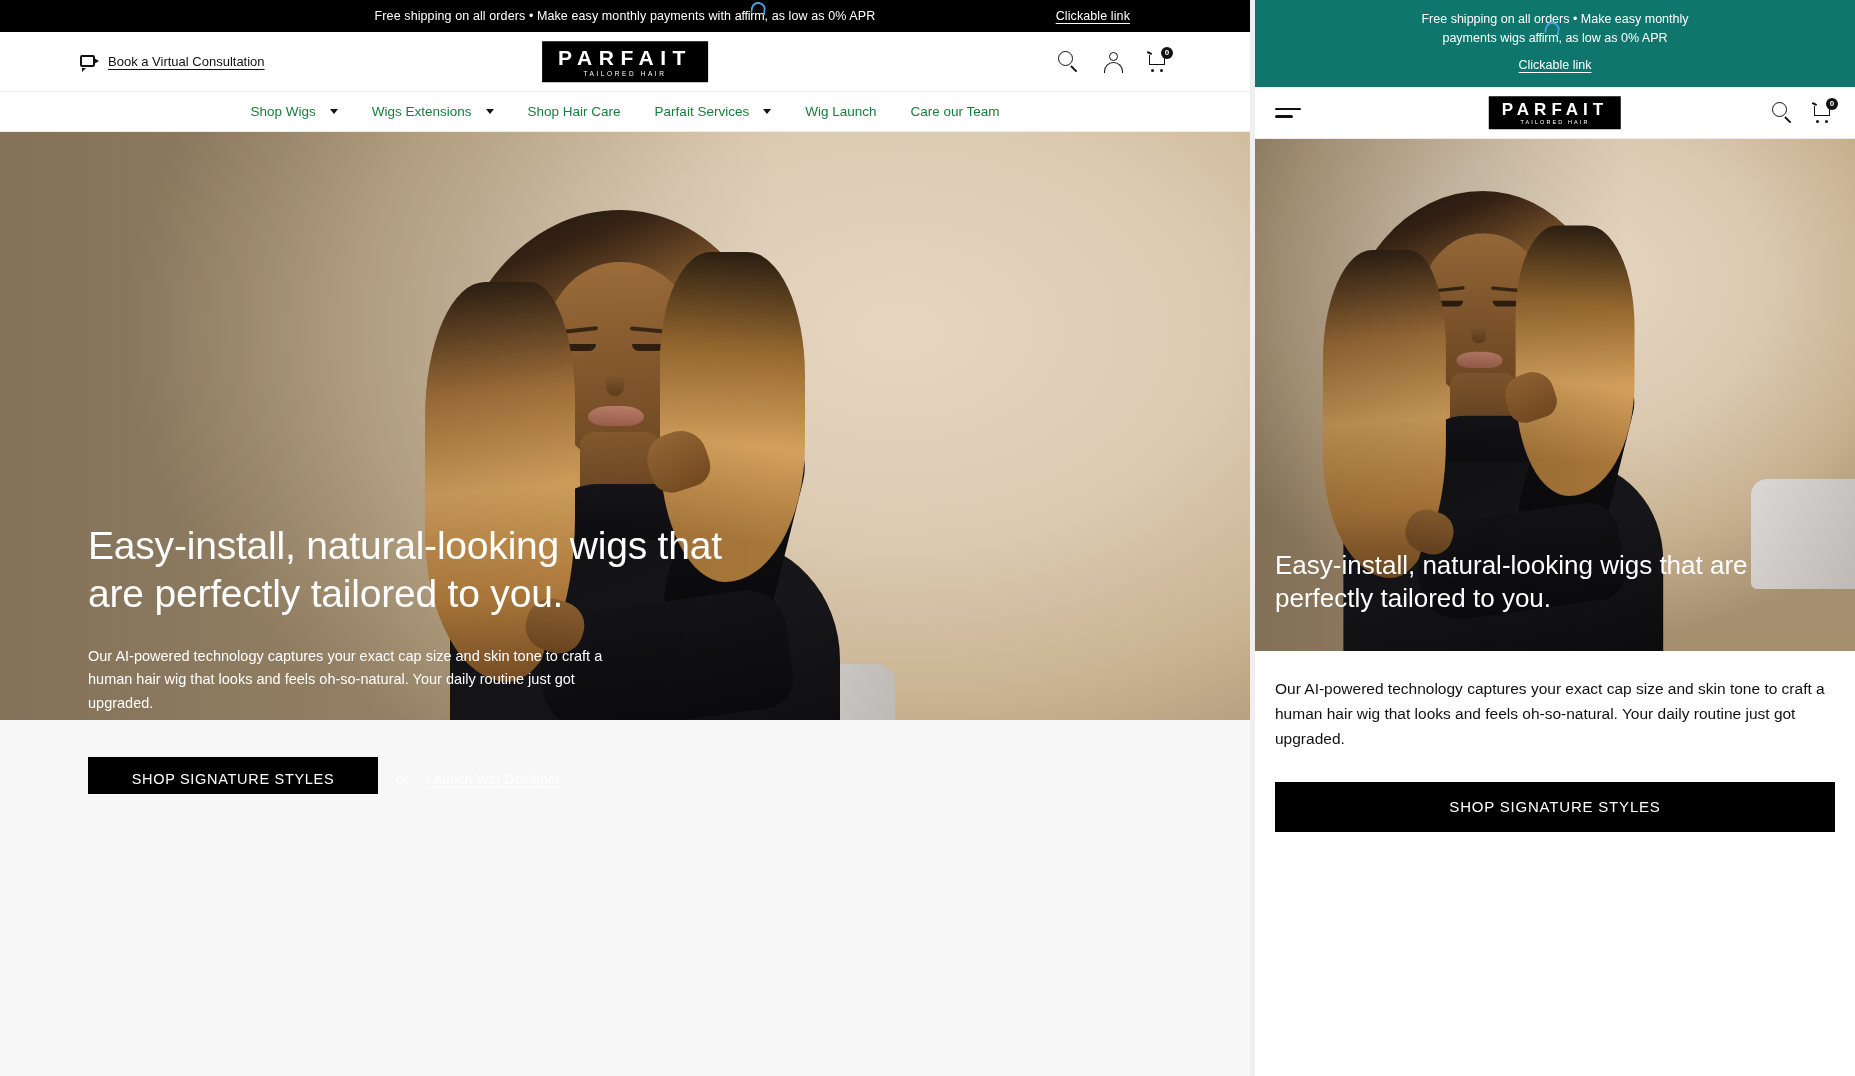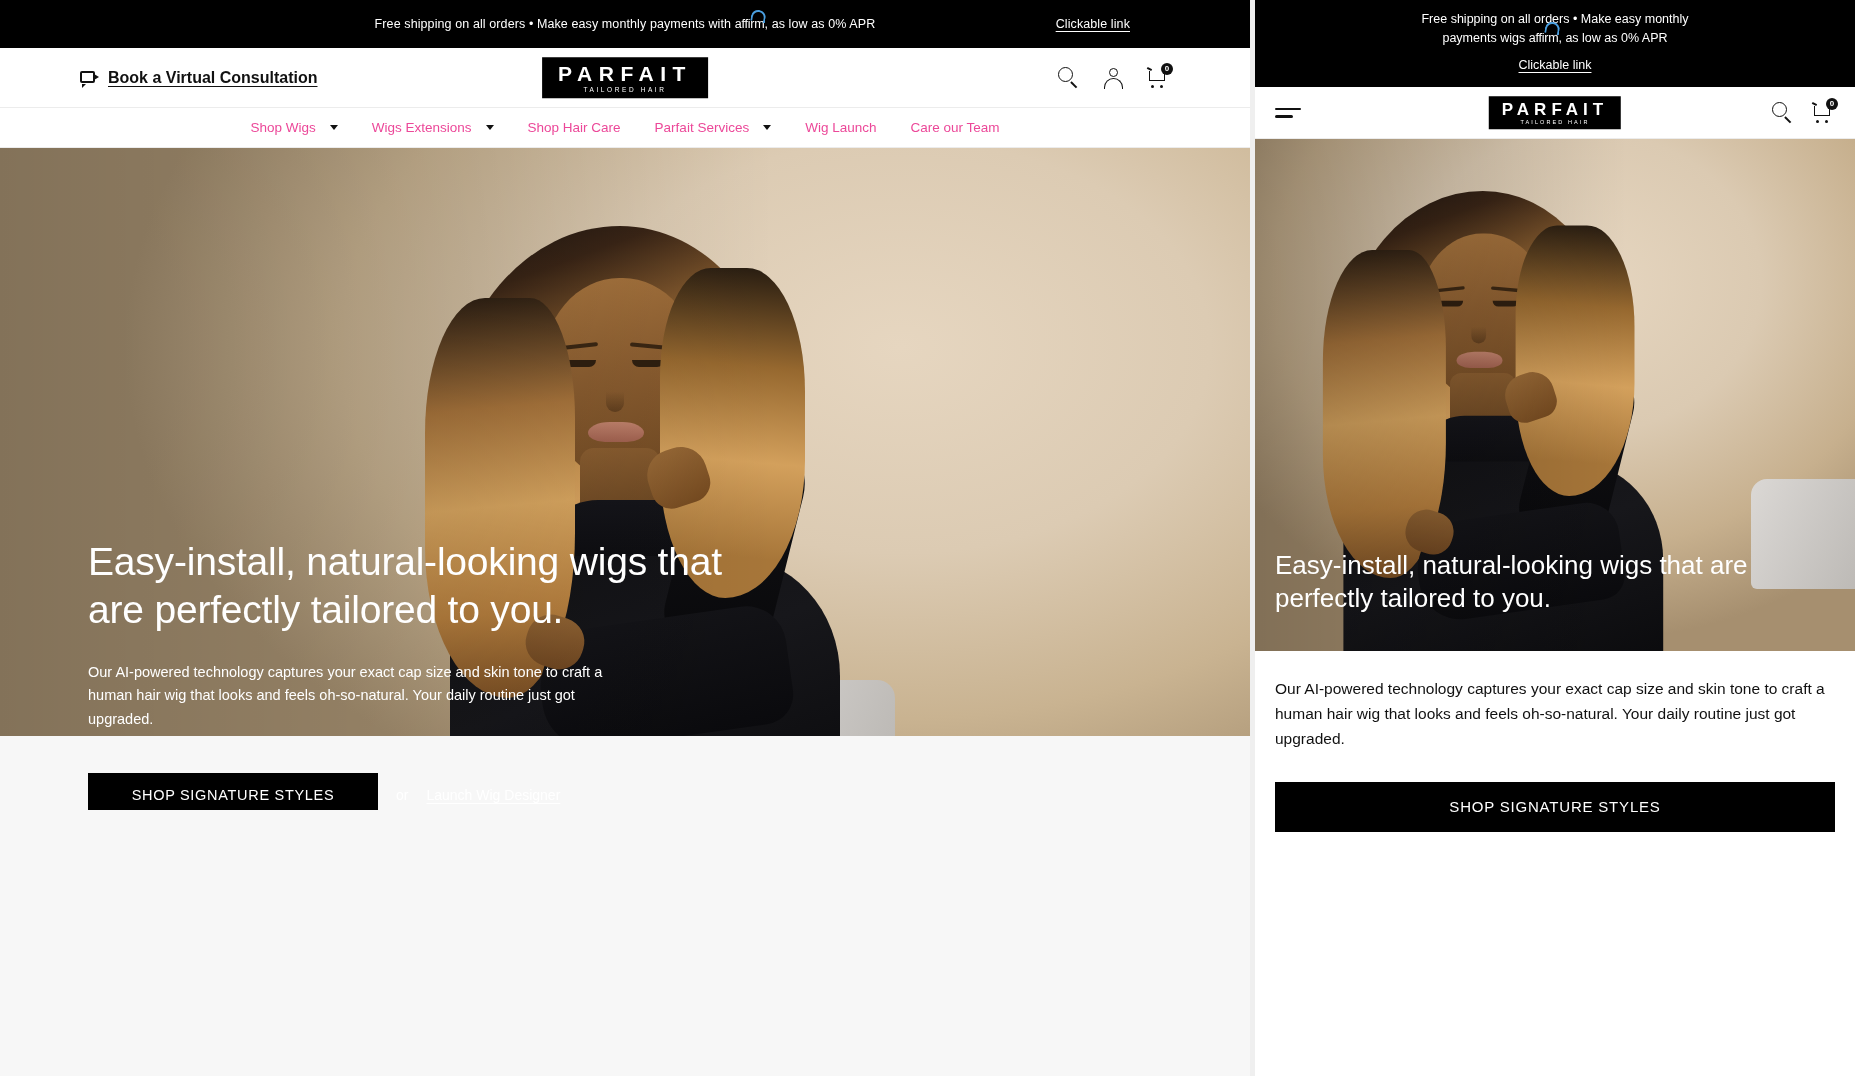--- a/index.html
+++ b/index.html
@@ -13,21 +13,21 @@
   
   #viewport { position:relative; width:1855px; height:1076px; display:flex; }
 
   #desktop { position:relative; width:1250px; height:1076px; background:#f7f7f7; overflow:hidden; }
   #gutter  { width:5px; height:1076px; background:#efefef; }
   #mobile  { position:relative; width:600px; height:1076px; background:#ffffff; overflow:hidden; }
 
   
   .announce {
     background:#000; color:#fff;
-    height:48px; display:flex; align-items:center; justify-content:center;
+    height:32px; display:flex; align-items:center; justify-content:center;
     position:relative; font-size:12.5px; letter-spacing:.1px;
   }
   .announce .msg { font-weight:400; }
   .affirm {
     display:inline-flex; align-items:baseline; position:relative;
     font-weight:400; letter-spacing:-.2px;
   }
   .affirm-arc {
     position:absolute; right:-2px; top:-7px; width:15px; height:12px;
     border:2px solid #4a9fe0; border-bottom:none;
@@ -38,21 +38,21 @@
     color:#fff; text-decoration:underline; text-underline-offset:3px; font-size:12.5px;
   }
 
   
   .header {
     background:#fff; height:60px; display:flex; align-items:center;
     padding:0 80px; position:relative; border-bottom:1px solid #ececec;
   }
   .consult { display:flex; align-items:center; gap:9px; cursor:pointer; }
   .consult .lbl {
-    font-size:16px; color:#111; text-decoration:underline; text-underline-offset:3px;font-weight:bold;
+    font-size:13px; color:#111; text-decoration:underline; text-underline-offset:3px;
   }
   .vidicon { width:19px; height:14px; position:relative; display:block; }
   .vidicon .body {
     position:absolute; left:0; top:0; width:15px; height:12px;
     border:2px solid #111; border-radius:2px;
   }
   .vidicon .lens {
     position:absolute; right:0; top:3px; width:0; height:0;
     border-top:3px solid transparent; border-bottom:3px solid transparent;
     border-left:5px solid #111;
@@ -113,21 +113,21 @@
     background:#111; color:#fff; border-radius:50%;
     font-size:8px; line-height:12px; text-align:center; font-weight:700;
   }
 
   
   .nav {
     background:#fff; height:40px; display:flex; align-items:center; justify-content:center;
     gap:34px; border-bottom:1px solid #ececec;
   }
   .nav-item {
-    font-size:13.5px; color:#ec4899; cursor:pointer;
+    font-size:13.5px; color:#15803d; cursor:pointer;
     display:flex; align-items:center; gap:14px; white-space:nowrap;
   }
   .caret { width:0; height:0; border-left:4px solid transparent; border-right:4px solid transparent; border-top:5px solid #111; }
 
   
   .hero { position:relative; width:100%; height:662px; overflow:hidden; }
   .hero-bg {
     position:absolute; inset:0;
     background:
       radial-gradient(ellipse 62% 78% at 72% 30%, #e6d6c0 0%, #dccbb3 40%, #c9b391 72%, #a89272 100%),
@@ -240,21 +240,21 @@
     font-family:"Liberation Sans", sans-serif;
   }
   .or-txt { color:#fff; font-size:14px; }
   .link-light {
     color:#fff; font-size:14px; text-decoration:underline; text-underline-offset:3px; cursor:pointer;
   }
   .below-hero { position:absolute; left:0; bottom:0; width:100%; height:74px; background:#f7f7f7; }
 
   
   .m-announce {
-    background:#000000; color:#fff; padding:10px 34px 12px; text-align:center;
+    background:#0f766e; color:#fff; padding:10px 34px 12px; text-align:center;
     font-size:12.5px; line-height:1.55;
   }
   .m-announce .clickable2 {
     display:block; margin-top:7px; color:#fff;
     text-decoration:underline; text-underline-offset:3px;
   }
   .m-header {
     background:#fff; height:52px; display:flex; align-items:center;
     padding:0 20px; position:relative; border-bottom:1px solid #ececec;
   }

